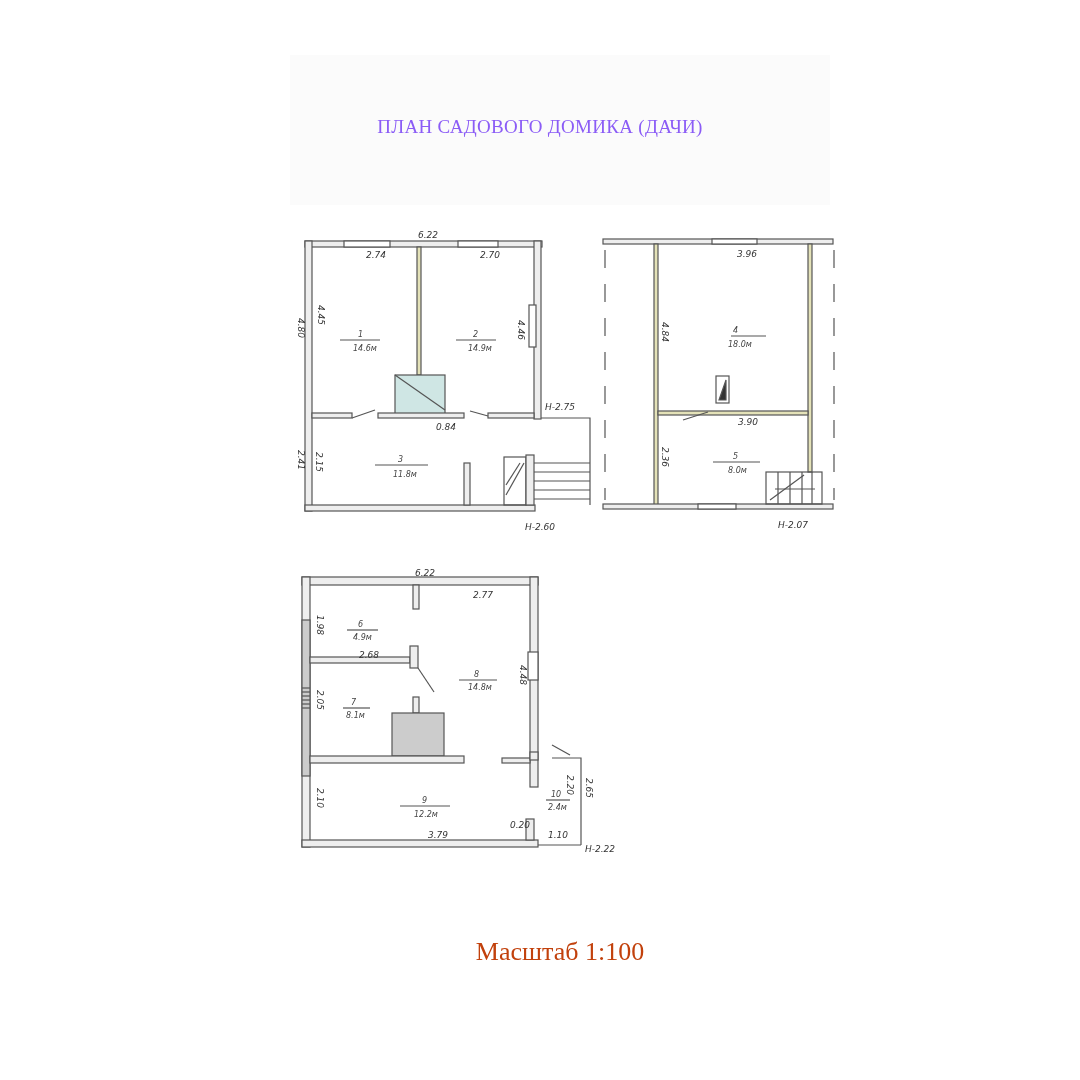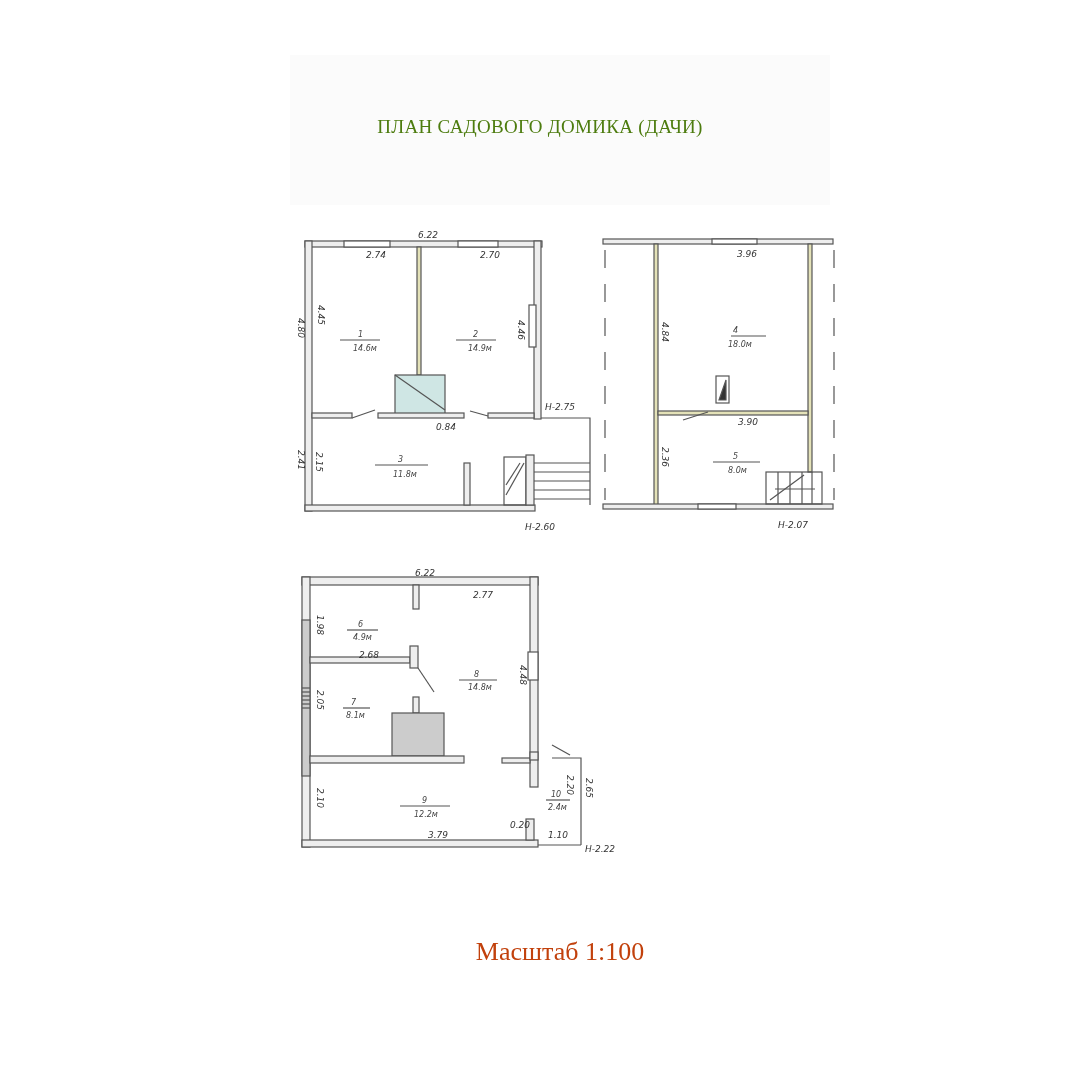--- a/index.html
+++ b/index.html
@@ -1,18 +1,18 @@
 <!DOCTYPE html>
 <html><head>
 <meta charset="utf-8">
 <style>
   html, body { margin:0; padding:0; background:#ffffff; }
   body { width:1080px; height:1080px; position:relative; overflow:hidden; font-family:"DejaVu Serif", serif; }
   .title-area { position:absolute; left:290px; top:55px; width:540px; height:150px; background:#fbfbfb; }
-  .title { position:absolute; left:0; width:1080px; top:116px; text-align:center; font-family:"Liberation Serif", serif; font-size:19px; color:#4d7c0f; letter-spacing:0.3px; }
+  .title { position:absolute; left:0; width:1080px; top:116px; text-align:center; font-family:"Liberation Serif", serif; font-size:19px; color:#8b5cf6; letter-spacing:0.3px; }
   .scale { position:absolute; left:0; width:1080px; top:937px; text-align:center; font-family:"Liberation Serif", serif; font-size:26px; color:#c2410c;padding-left:20px; }
   svg.plan { position:absolute; left:0; top:0; }
   .dim { font-family:"DejaVu Sans", sans-serif; font-size:9px; fill:#333; font-style:italic; }
   .lbl { font-family:"DejaVu Sans", sans-serif; font-size:8px; fill:#444; font-style:italic; }
 </style>
 </head>
 <body>
 
 <div class="title-area"></div>
 <div class="title">ПЛАН САДОВОГО ДОМИКА (ДАЧИ)</div>

